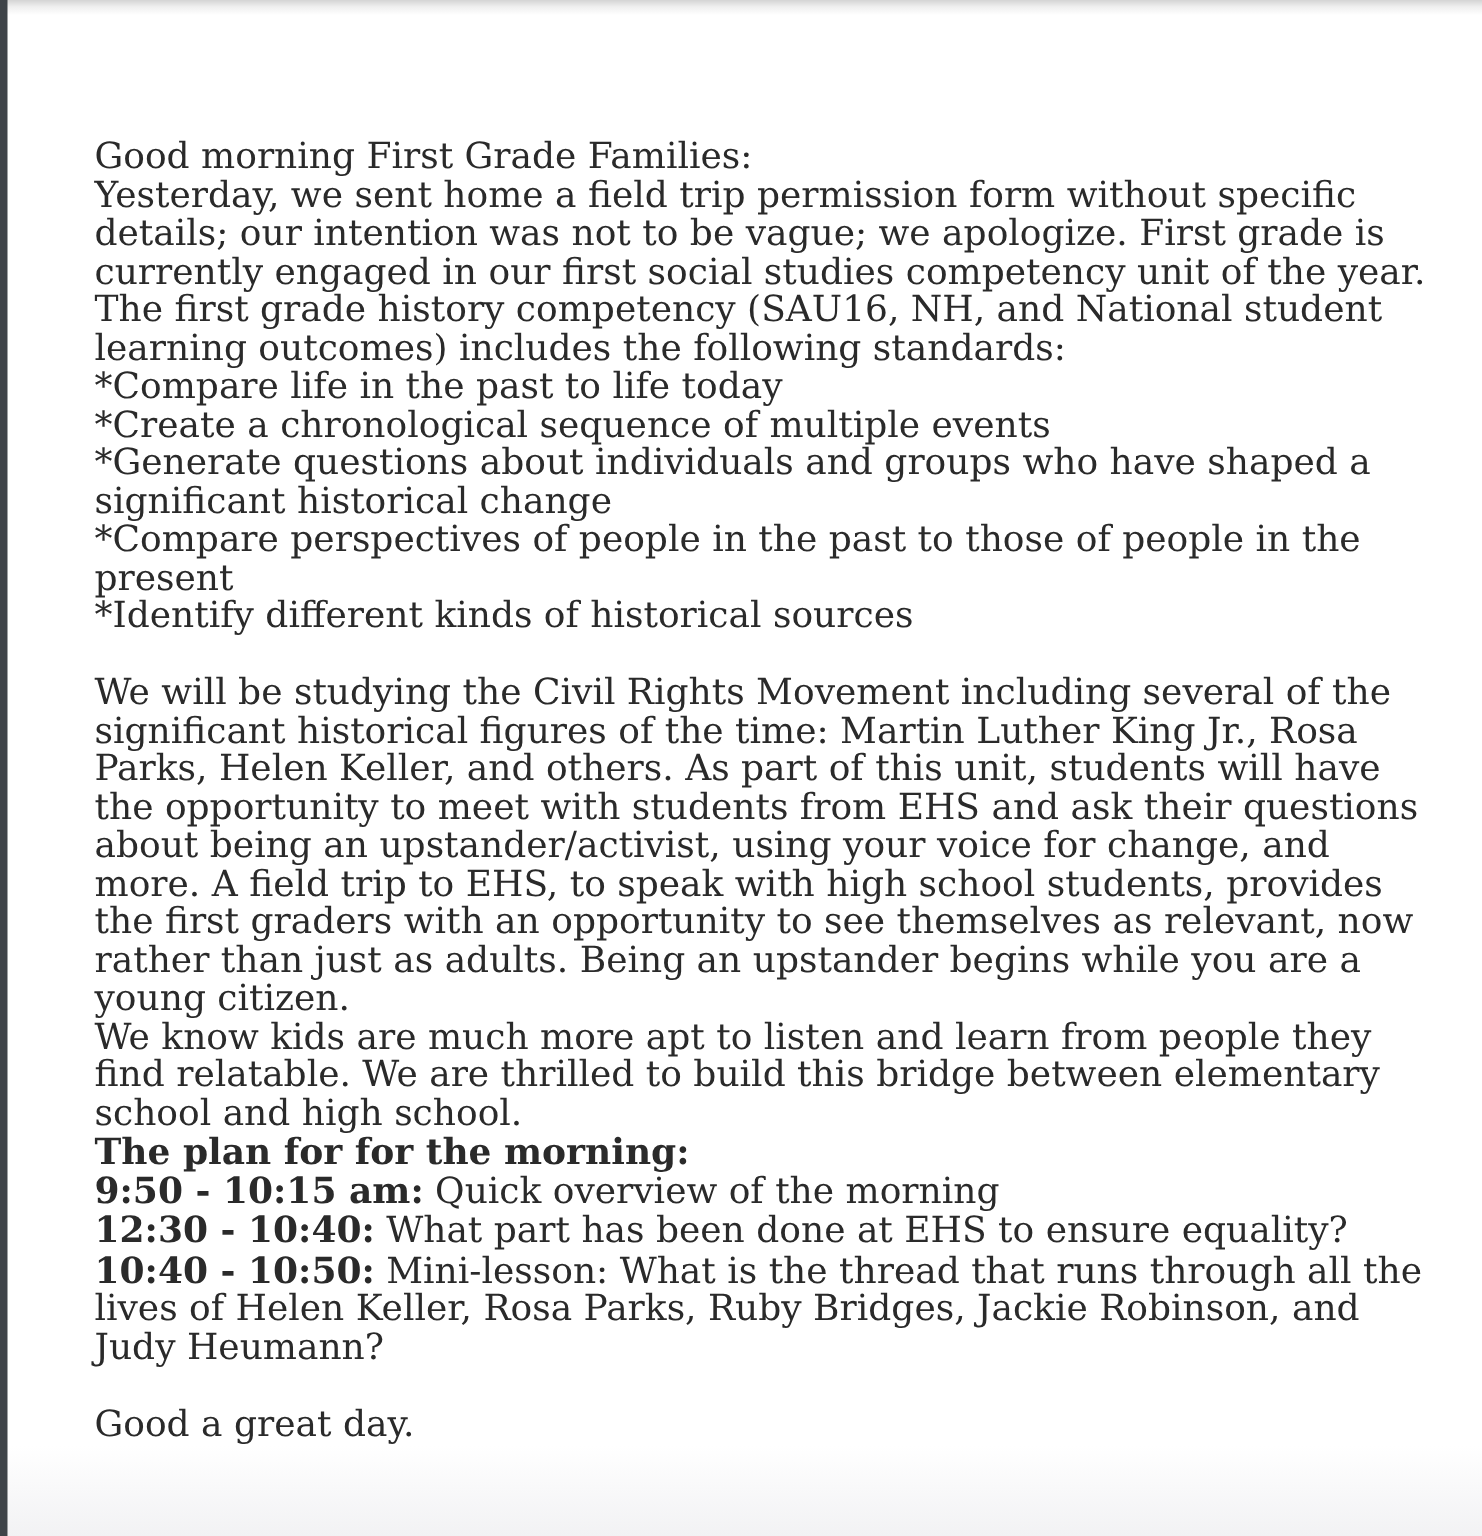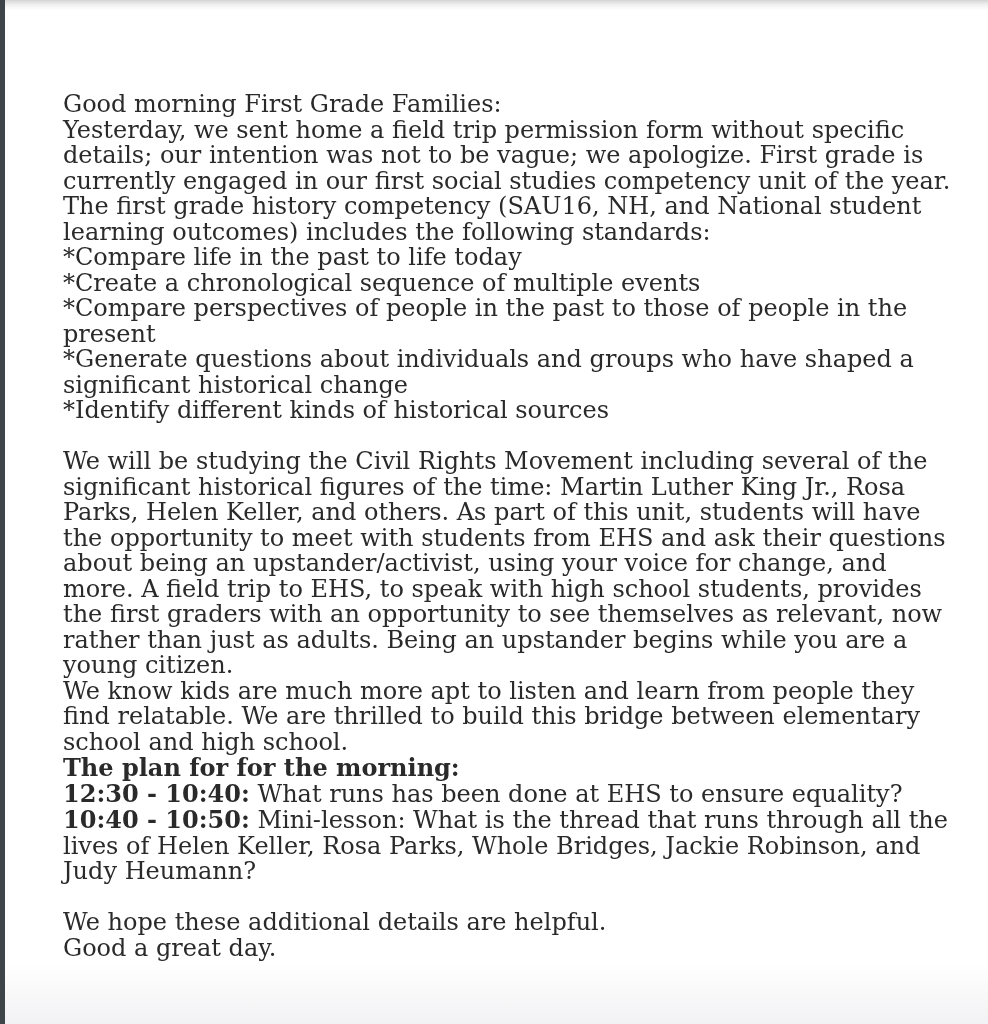--- a/index.html
+++ b/index.html
@@ -57,32 +57,32 @@
 
 <div class="page">
 
   <p class="block">Good morning First Grade Families:</p>
 
   <p class="block">Yesterday, we sent home a field trip permission form without specific details; our intention was not to be vague; we apologize. First grade is currently engaged in our first social studies competency unit of the year. The first grade history competency (SAU16, NH, and National student learning outcomes) includes the following standards:</p>
 
   <div class="block">
     <p>*Compare life in the past to life today</p>
     <p>*Create a chronological sequence of multiple events</p>
+    <p>*Generate questions about individuals and groups who have shaped a significant historical change</p>
     <p>*Compare perspectives of people in the past to those of people in the present</p>
-    <p>*Generate questions about individuals and groups who have shaped a significant historical change</p>
     <p>*Identify different kinds of historical sources</p>
   </div>
 
   <p class="block">We will be studying the Civil Rights Movement including several of the significant historical figures of the time: Martin Luther King Jr., Rosa Parks, Helen Keller, and others. As part of this unit, students will have the opportunity to meet with students from EHS and ask their questions about being an upstander/activist, using your voice for change, and more. A field trip to EHS, to speak with high school students, provides the first graders with an opportunity to see themselves as relevant, now rather than just as adults. Being an upstander begins while you are a young citizen.</p>
 
   <p class="block">We know kids are much more apt to listen and learn from people they find relatable. We are thrilled to build this bridge between elementary school and high school.</p>
 
   <div class="block">
     <p class="bold">The plan for for the morning:</p>
-    <p><strong>12:30 - 10:40:</strong><span> What runs has been done at EHS to ensure equality?</span></p>
-    <p><strong>10:40 - 10:50:</strong><span> Mini-lesson: What is the thread that runs through all the lives of Helen Keller, Rosa Parks, Whole Bridges, Jackie Robinson, and Judy Heumann?</span></p>
+    <p><strong>9:50 - 10:15 am:</strong><span> Quick overview of the morning</span></p>
+    <p><strong>12:30 - 10:40:</strong><span> What part has been done at EHS to ensure equality?</span></p>
+    <p><strong>10:40 - 10:50:</strong><span> Mini-lesson: What is the thread that runs through all the lives of Helen Keller, Rosa Parks, Ruby Bridges, Jackie Robinson, and Judy Heumann?</span></p>
   </div>
 
-  <p class="block">We hope these additional details are helpful.</p>
 
   <p class="block">Good a great day.</p>
 
 </div>
 
 </body></html>

